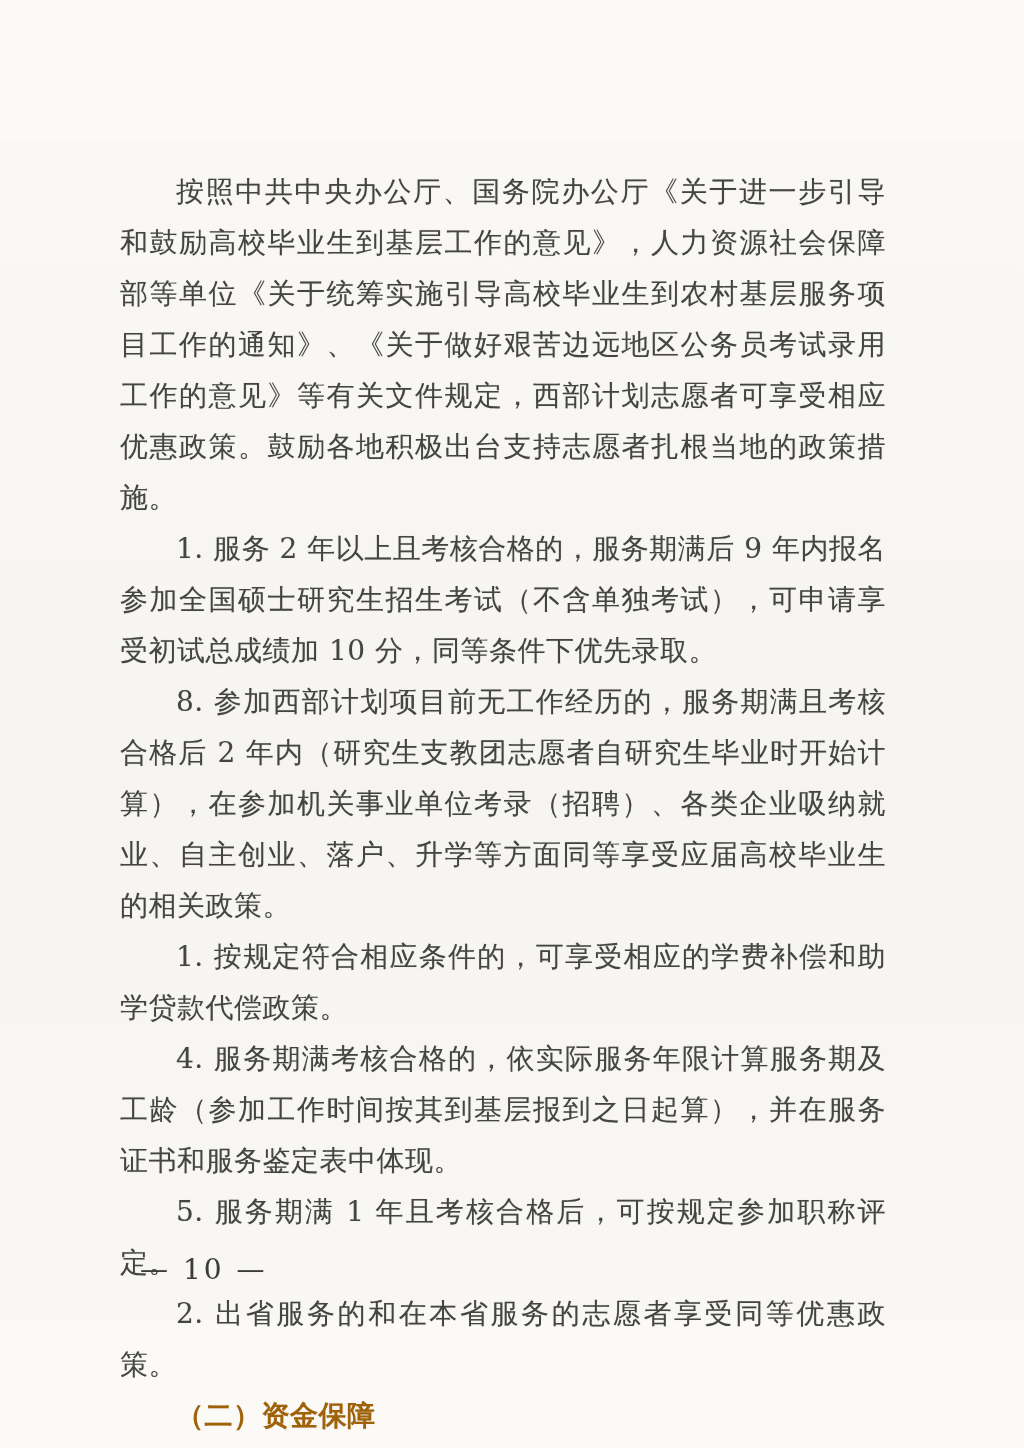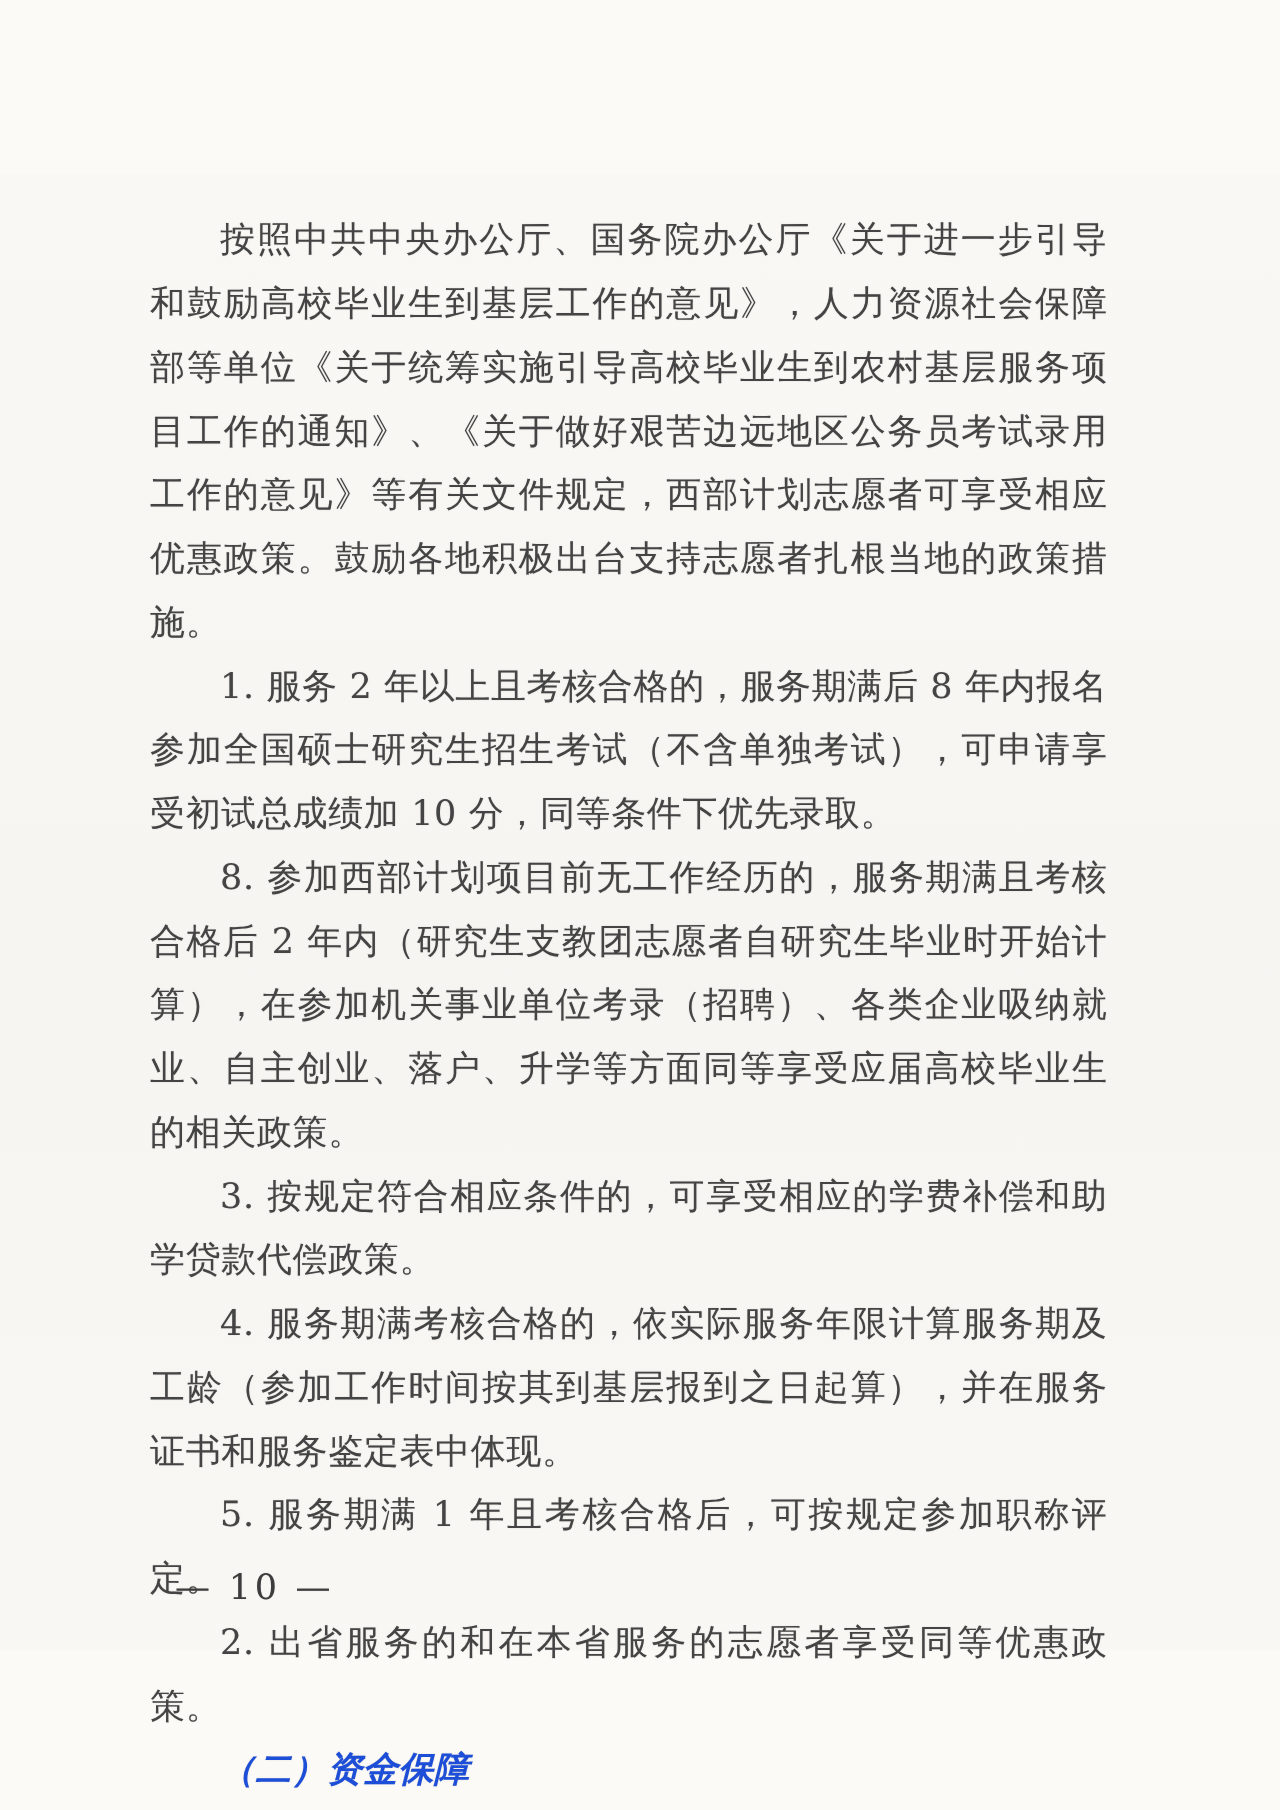--- a/index.html
+++ b/index.html
@@ -41,22 +41,21 @@
     letter-spacing: 0.5px;
     text-shadow: 0 0 1px rgba(70,70,70,0.25);
   }
   .para {
     margin: 0;
     padding: 0;
     text-indent: 2em;
   }
   .para.heading {
     font-weight: bold;
-    color: #1d4ed8;
-    font-style: italic;
+    color: #a16207;
   }
   .page-number {
     position: absolute;
     left: 140px;
     top: 1250px;
     font-size: 28px;
     line-height: 40px;
     color: #3c3c3c;
     letter-spacing: 3px;
     text-shadow: 0 0 1px rgba(70,70,70,0.2);
@@ -64,23 +63,23 @@
 </style>
 </head>
 <body>
 
 <div class="page">
 
   <div class="scan-shade"></div>
 
   <main class="text-block">
     <p class="para">按照中共中央办公厅、国务院办公厅《关于进一步引导和鼓励高校毕业生到基层工作的意见》，人力资源社会保障部等单位《关于统筹实施引导高校毕业生到农村基层服务项目工作的通知》、《关于做好艰苦边远地区公务员考试录用工作的意见》等有关文件规定，西部计划志愿者可享受相应优惠政策。鼓励各地积极出台支持志愿者扎根当地的政策措施。</p>
-    <p class="para">1. 服务 2 年以上且考核合格的，服务期满后 8 年内报名参加全国硕士研究生招生考试（不含单独考试），可申请享受初试总成绩加 10 分，同等条件下优先录取。</p>
+    <p class="para">1. 服务 2 年以上且考核合格的，服务期满后 9 年内报名参加全国硕士研究生招生考试（不含单独考试），可申请享受初试总成绩加 10 分，同等条件下优先录取。</p>
     <p class="para">8. 参加西部计划项目前无工作经历的，服务期满且考核合格后 2 年内（研究生支教团志愿者自研究生毕业时开始计算），在参加机关事业单位考录（招聘）、各类企业吸纳就业、自主创业、落户、升学等方面同等享受应届高校毕业生的相关政策。</p>
-    <p class="para">3. 按规定符合相应条件的，可享受相应的学费补偿和助学贷款代偿政策。</p>
+    <p class="para">1. 按规定符合相应条件的，可享受相应的学费补偿和助学贷款代偿政策。</p>
     <p class="para">4. 服务期满考核合格的，依实际服务年限计算服务期及工龄（参加工作时间按其到基层报到之日起算），并在服务证书和服务鉴定表中体现。</p>
     <p class="para">5. 服务期满 1 年且考核合格后，可按规定参加职称评定。</p>
     <p class="para">2. 出省服务的和在本省服务的志愿者享受同等优惠政策。</p>
     <p class="para heading">（二）资金保障</p>
     <p class="para">1. 西部计划作为中央举办、地方受益的国家项目，所需经费</p>
   </main>
 
   <footer class="page-number">— 10 —</footer>
 
 </div>

